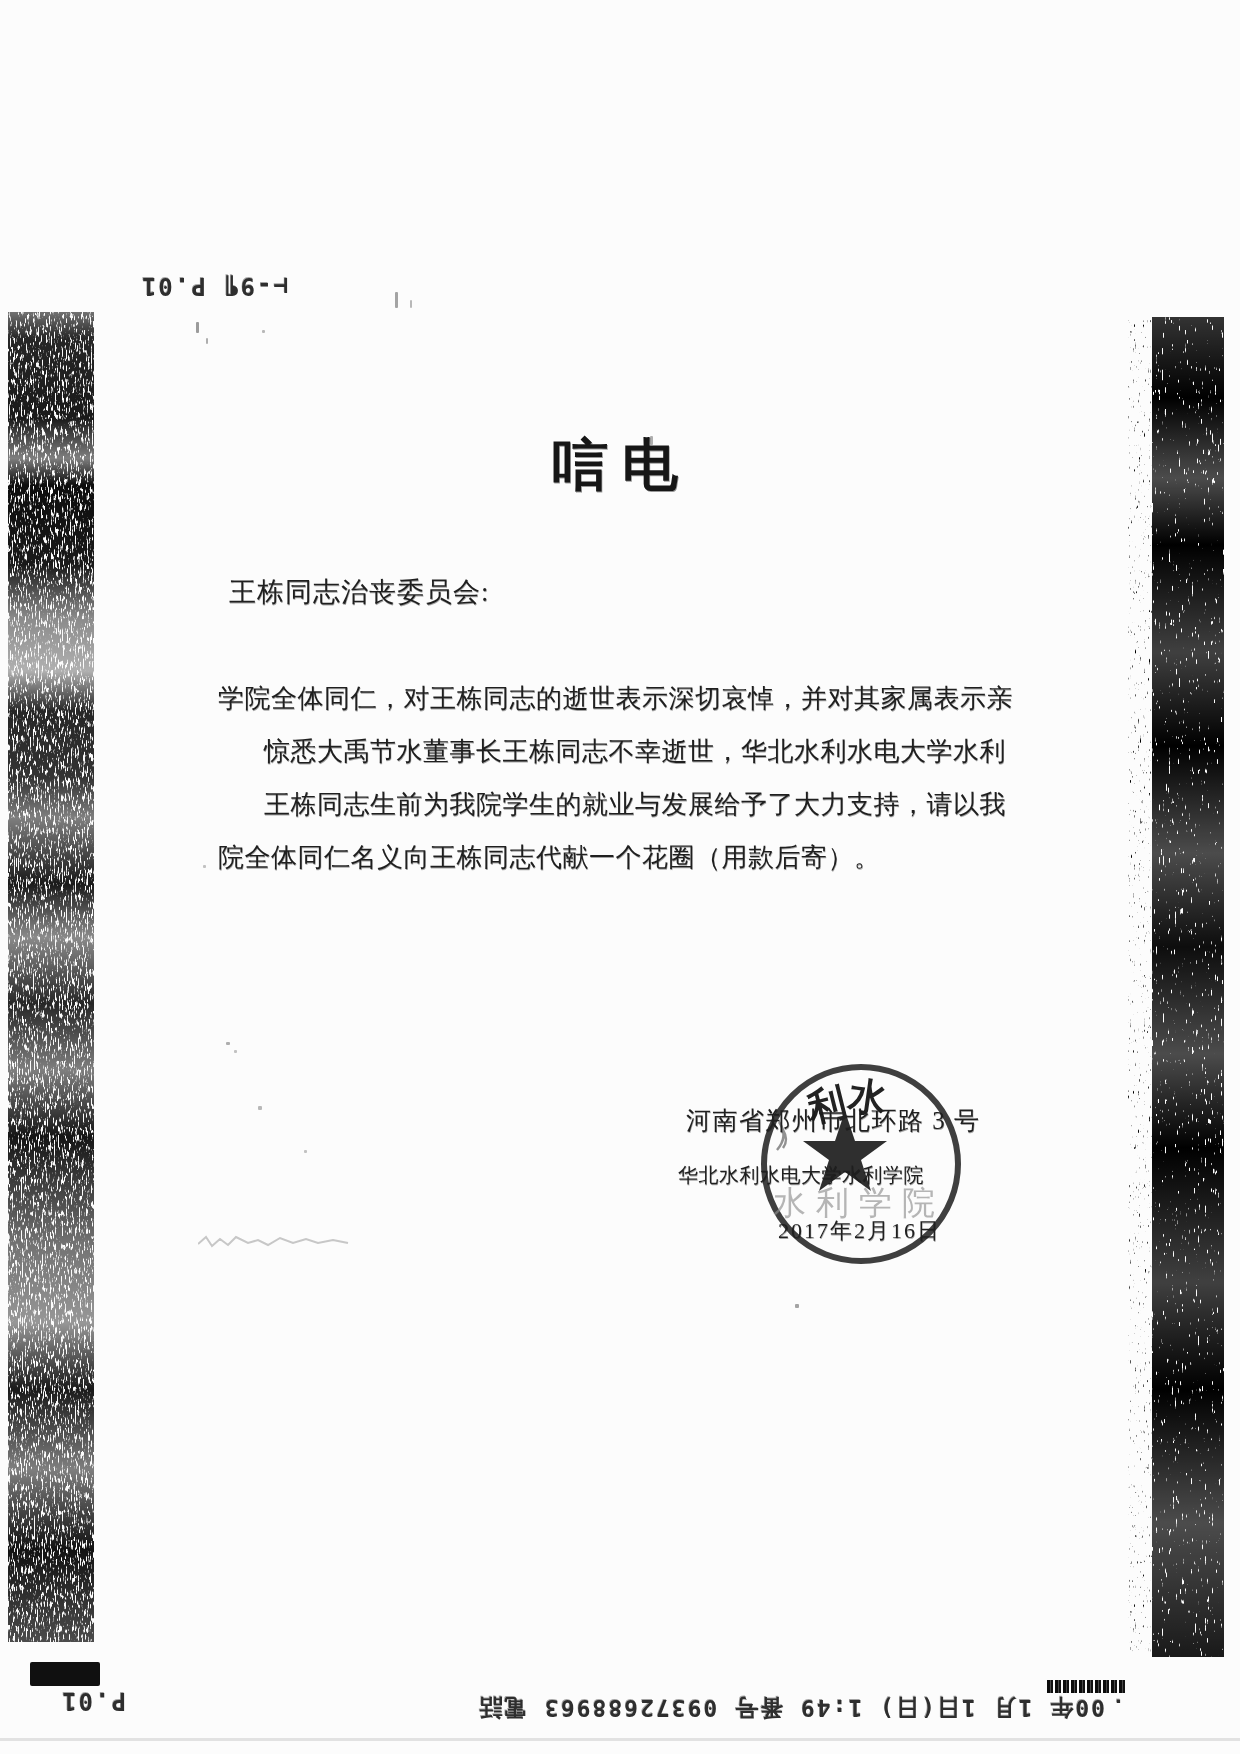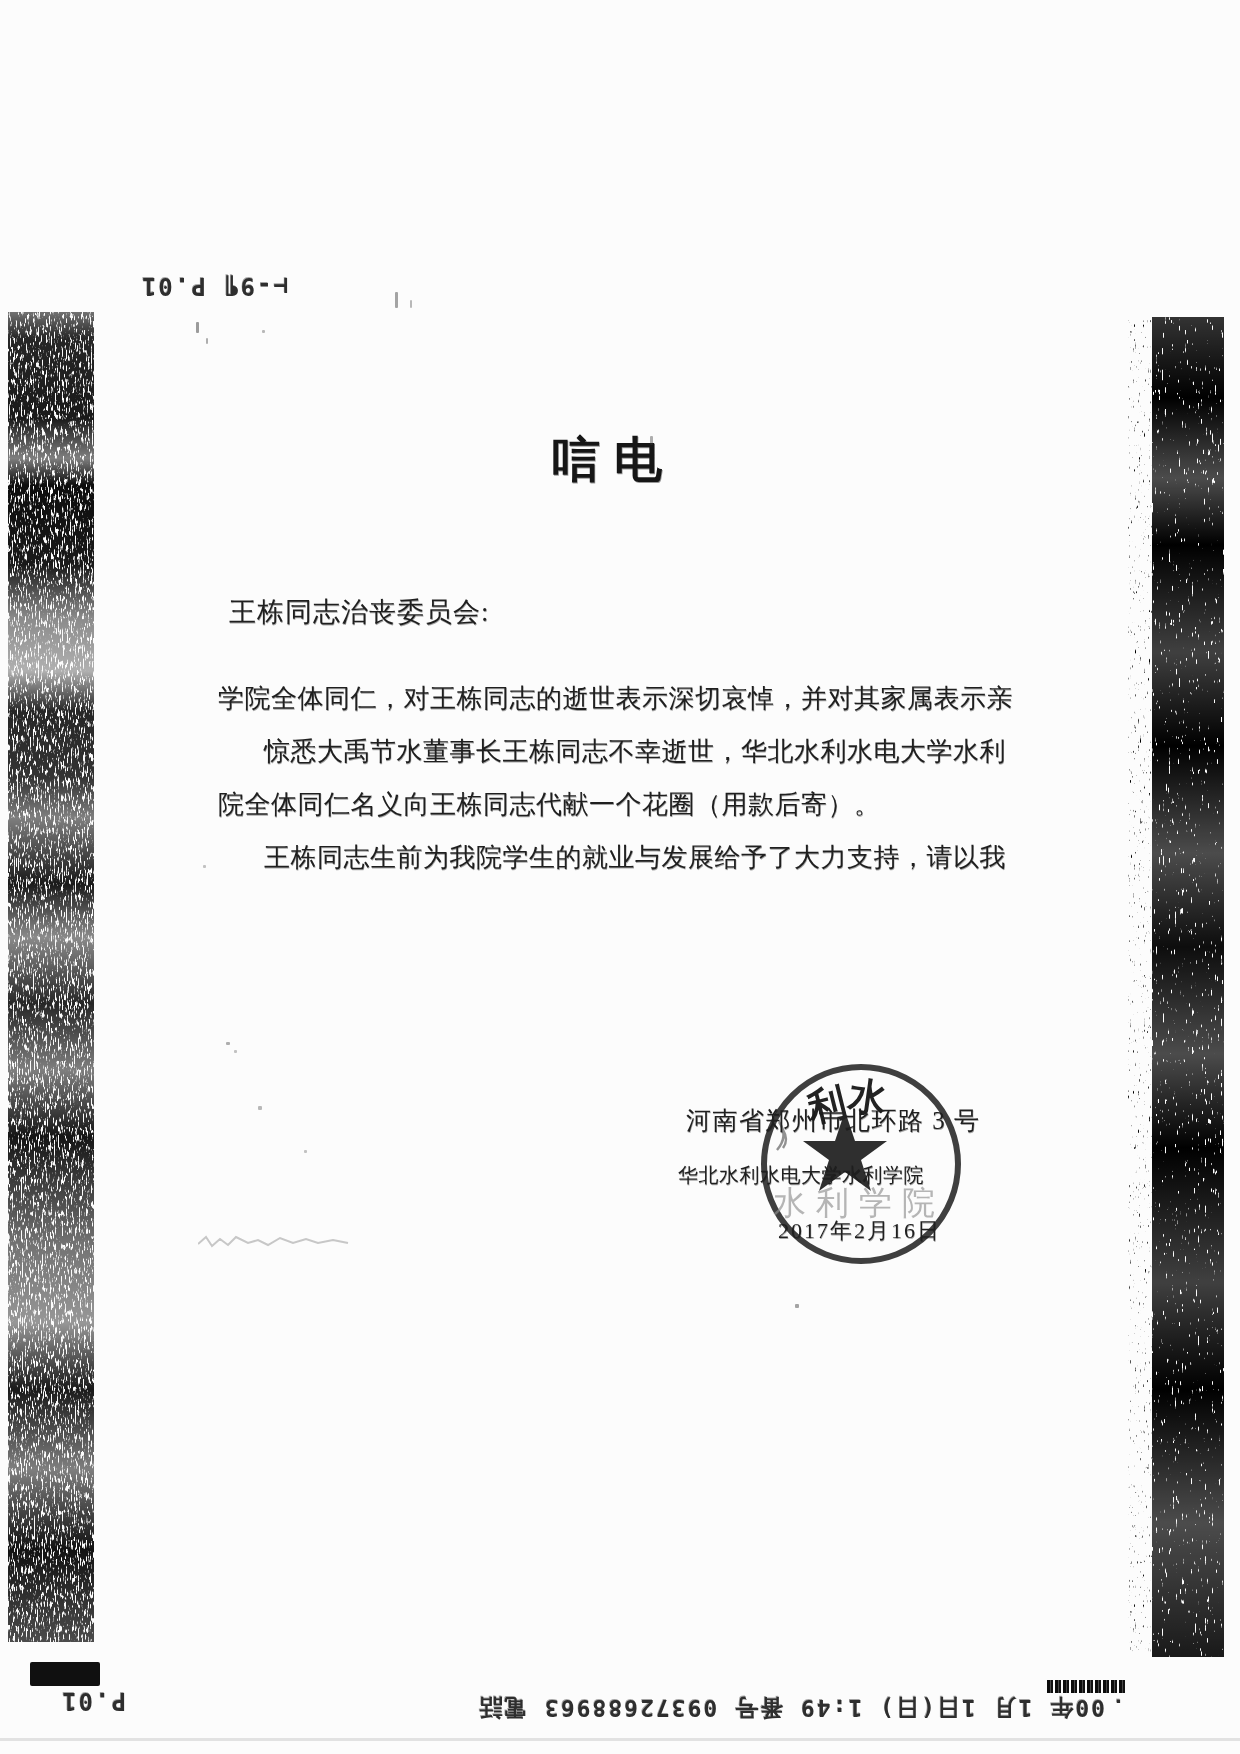--- a/index.html
+++ b/index.html
@@ -13,27 +13,26 @@
   .r180{transform:rotate(180deg);}
   .faxcode{
     font-family:"DejaVu Sans Mono",monospace;font-weight:bold;color:#2e2e2e;
     letter-spacing:2px;text-shadow:0.6px 0.6px 0 rgba(0,0,0,.35);
   }
   .fax-top{left:138px;top:270px;width:150px;height:32px;font-size:24px;line-height:32px;text-align:left;}
   .fax-bottom-line{left:690px;top:1692px;width:440px;height:32px;font-size:23px;line-height:32px;text-align:center;white-space:nowrap;}
   .fax-bottom-left{left:30px;top:1686px;width:96px;height:30px;font-size:24px;line-height:30px;text-align:left;}
   
   .title{
-    left:552px;top:428px;font-size:48px;font-weight:bold;letter-spacing:14px;
+    left:552px;top:428px;font-size:56px;font-weight:bold;letter-spacing:14px;
     color:#161616;text-shadow:0.7px 0.7px 0 rgba(0,0,0,.4);white-space:nowrap;
   }
   .salutation{
     left:229px;top:574px;font-size:27px;letter-spacing:1px;white-space:nowrap;
     text-shadow:0.5px 0.5px 0 rgba(0,0,0,.35);
-    margin-top:20px;
   }
   .body-lines{left:218px;top:672px;width:800px;font-size:26px;
     text-shadow:0.5px 0.5px 0 rgba(0,0,0,.35);}
   .body-lines .ln{height:53px;line-height:53px;white-space:nowrap;letter-spacing:0.5px;}
   .body-lines .indent{padding-left:46px;}
   
   .sig{white-space:nowrap;text-shadow:0.5px 0.5px 0 rgba(0,0,0,.35);z-index:4;}
   .sig-address{left:686px;top:1096px;font-size:25px;letter-spacing:1.5px;margin-top:8px;}
   .sig-org{left:678px;top:1162px;font-size:20px;letter-spacing:0.5px;}
   .sig-date{left:778px;top:1216px;font-size:22px;letter-spacing:2px;}
@@ -139,22 +138,22 @@
 
   <div class="abs faxcode fax-top r180">⊢-9¶ P.01</div>
 
   <div class="abs title">唁电</div>
 
   <div class="abs salutation">王栋同志治丧委员会:</div>
 
   <div class="abs body-lines">
     <div class="ln">学院全体同仁，对王栋同志的逝世表示深切哀悼，并对其家属表示亲</div>
     <div class="ln indent">惊悉大禹节水董事长王栋同志不幸逝世，华北水利水电大学水利</div>
+    <div class="ln indent">王栋同志生前为我院学生的就业与发展给予了大力支持，请以我</div>
     <div class="ln">院全体同仁名义向王栋同志代献一个花圈（用款后寄）。</div>
-    <div class="ln indent">王栋同志生前为我院学生的就业与发展给予了大力支持，请以我</div>
   </div>
 
   <svg class="abs stamp" width="220" height="220" viewBox="0 0 220 220">
     <circle cx="110" cy="110" r="97" fill="none" stroke="#242424" stroke-width="6" opacity="0.88"></circle>
     <polygon points="94,57 104,87 136,87 110,106 120,137 94,118 68,137 78,106 52,87 84,87" fill="#1d1d1d" opacity="0.92"></polygon>
     <text x="56" y="64" font-size="38" font-weight="bold" fill="#222" transform="rotate(-14 74 48)" font-family="Liberation Serif, serif">利</text>
     <text x="98" y="56" font-size="38" font-weight="bold" fill="#222" transform="rotate(8 116 40)" font-family="Liberation Serif, serif">水</text>
     <text x="22" y="160" font-size="33" letter-spacing="10" fill="#8f8f8f" opacity="0.65" font-family="Liberation Serif, serif">水利学院</text>
     <path d="M28,68 q10,14 -2,28 m6,-20 q6,10 0,18" fill="none" stroke="#4a4a4a" stroke-width="2.5" opacity="0.6"></path>
   </svg>

